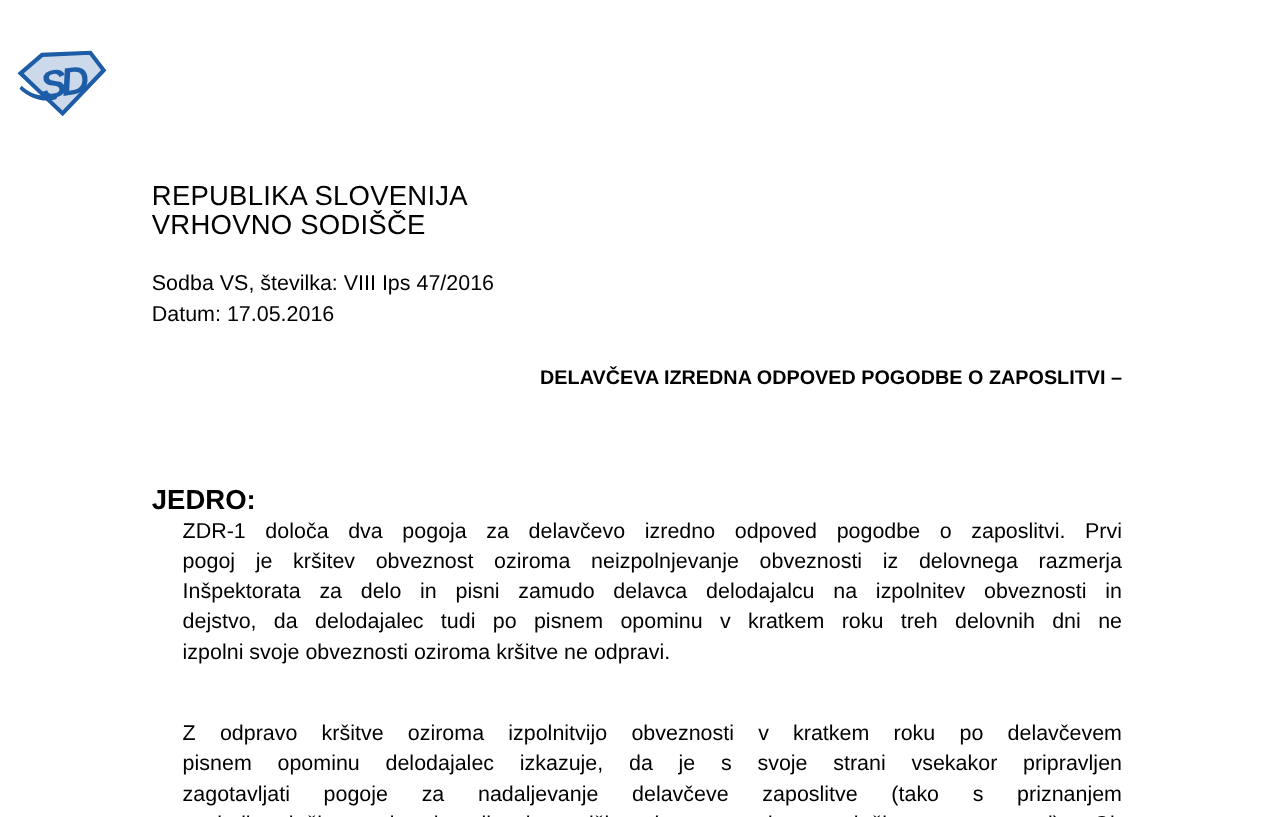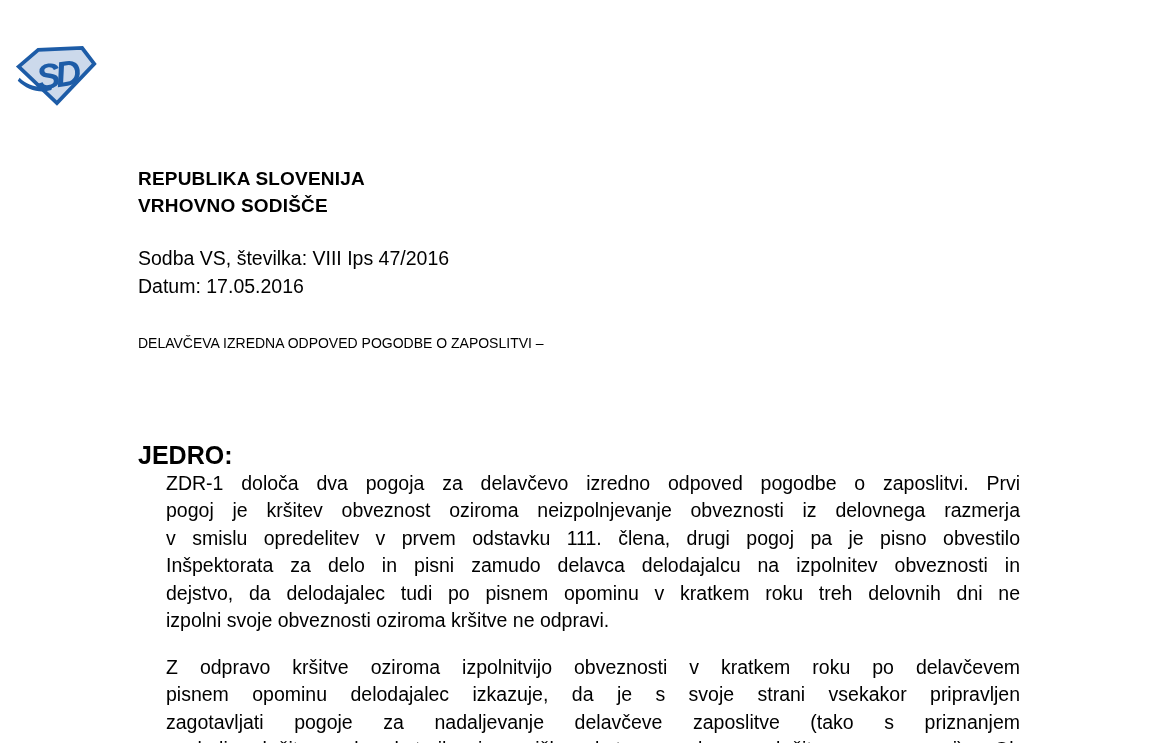--- a/index.html
+++ b/index.html
@@ -20,41 +20,40 @@
   .logo-wrap {
     left: 14px;
     top: 45px;
     width: 84px;
     height: 62px;
   }
 
   .header-block {
     left: 138px;
     top: 165px;
-    font-size: 19px;
+    font-size: 25px;
     line-height: 27px;
     letter-spacing: 0.2px;
-    font-weight: bold;
   }
 
   .meta-block {
     left: 138px;
     top: 245px;
     font-size: 19.5px;
     line-height: 27.5px;
   }
 
   .title-block {
     left: 138px;
     top: 328px;
     width: 882px;
-    font-size: 14px;
-    font-weight: normal;
+    font-size: 18px;
+    font-weight: bold;
     line-height: 30.5px;
-    text-align: left;
+    text-align: right;
   }
 
   .jedro-label {
     left: 138px;
     top: 442px;
     font-size: 25px;
     font-weight: bold;
     line-height: 27px;
   }
 
@@ -100,21 +99,20 @@
 
 <div class="abs title-block">
   <div>DELAVČEVA IZREDNA ODPOVED POGODBE O ZAPOSLITVI –</div>
 </div>
 
 <div class="abs jedro-label">JEDRO:</div>
 
 <div class="abs para para-1">
     <div class="line">ZDR-1 določa dva pogoja za delavčevo izredno odpoved pogodbe o zaposlitvi. Prvi</div>
     <div class="line">pogoj je kršitev obveznost oziroma neizpolnjevanje obveznosti iz delovnega razmerja</div>
-    <div class="line">v smislu opredelitev v prvem odstavku 111. člena, drugi pogoj pa je pisno obvestilo</div>
     <div class="line">Inšpektorata za delo in pisni zamudo delavca delodajalcu na izpolnitev obveznosti in</div>
     <div class="line">dejstvo, da delodajalec tudi po pisnem opominu v kratkem roku treh delovnih dni ne</div>
     <div class="line no-j">izpolni svoje obveznosti oziroma kršitve ne odpravi.</div>
   </div>
 
 <div class="abs para para-2">
     <div class="line">Z odpravo kršitve oziroma izpolnitvijo obveznosti v kratkem roku po delavčevem</div>
     <div class="line">pisnem opominu delodajalec izkazuje, da je s svoje strani vsekakor pripravljen</div>
     <div class="line">zagotavljati pogoje za nadaljevanje delavčeve zaposlitve (tako s priznanjem</div>
     <div class="line">posledic kršitev, do katerih je prišlo, kot z odpravo kršitev za naprej). Ob</div>

